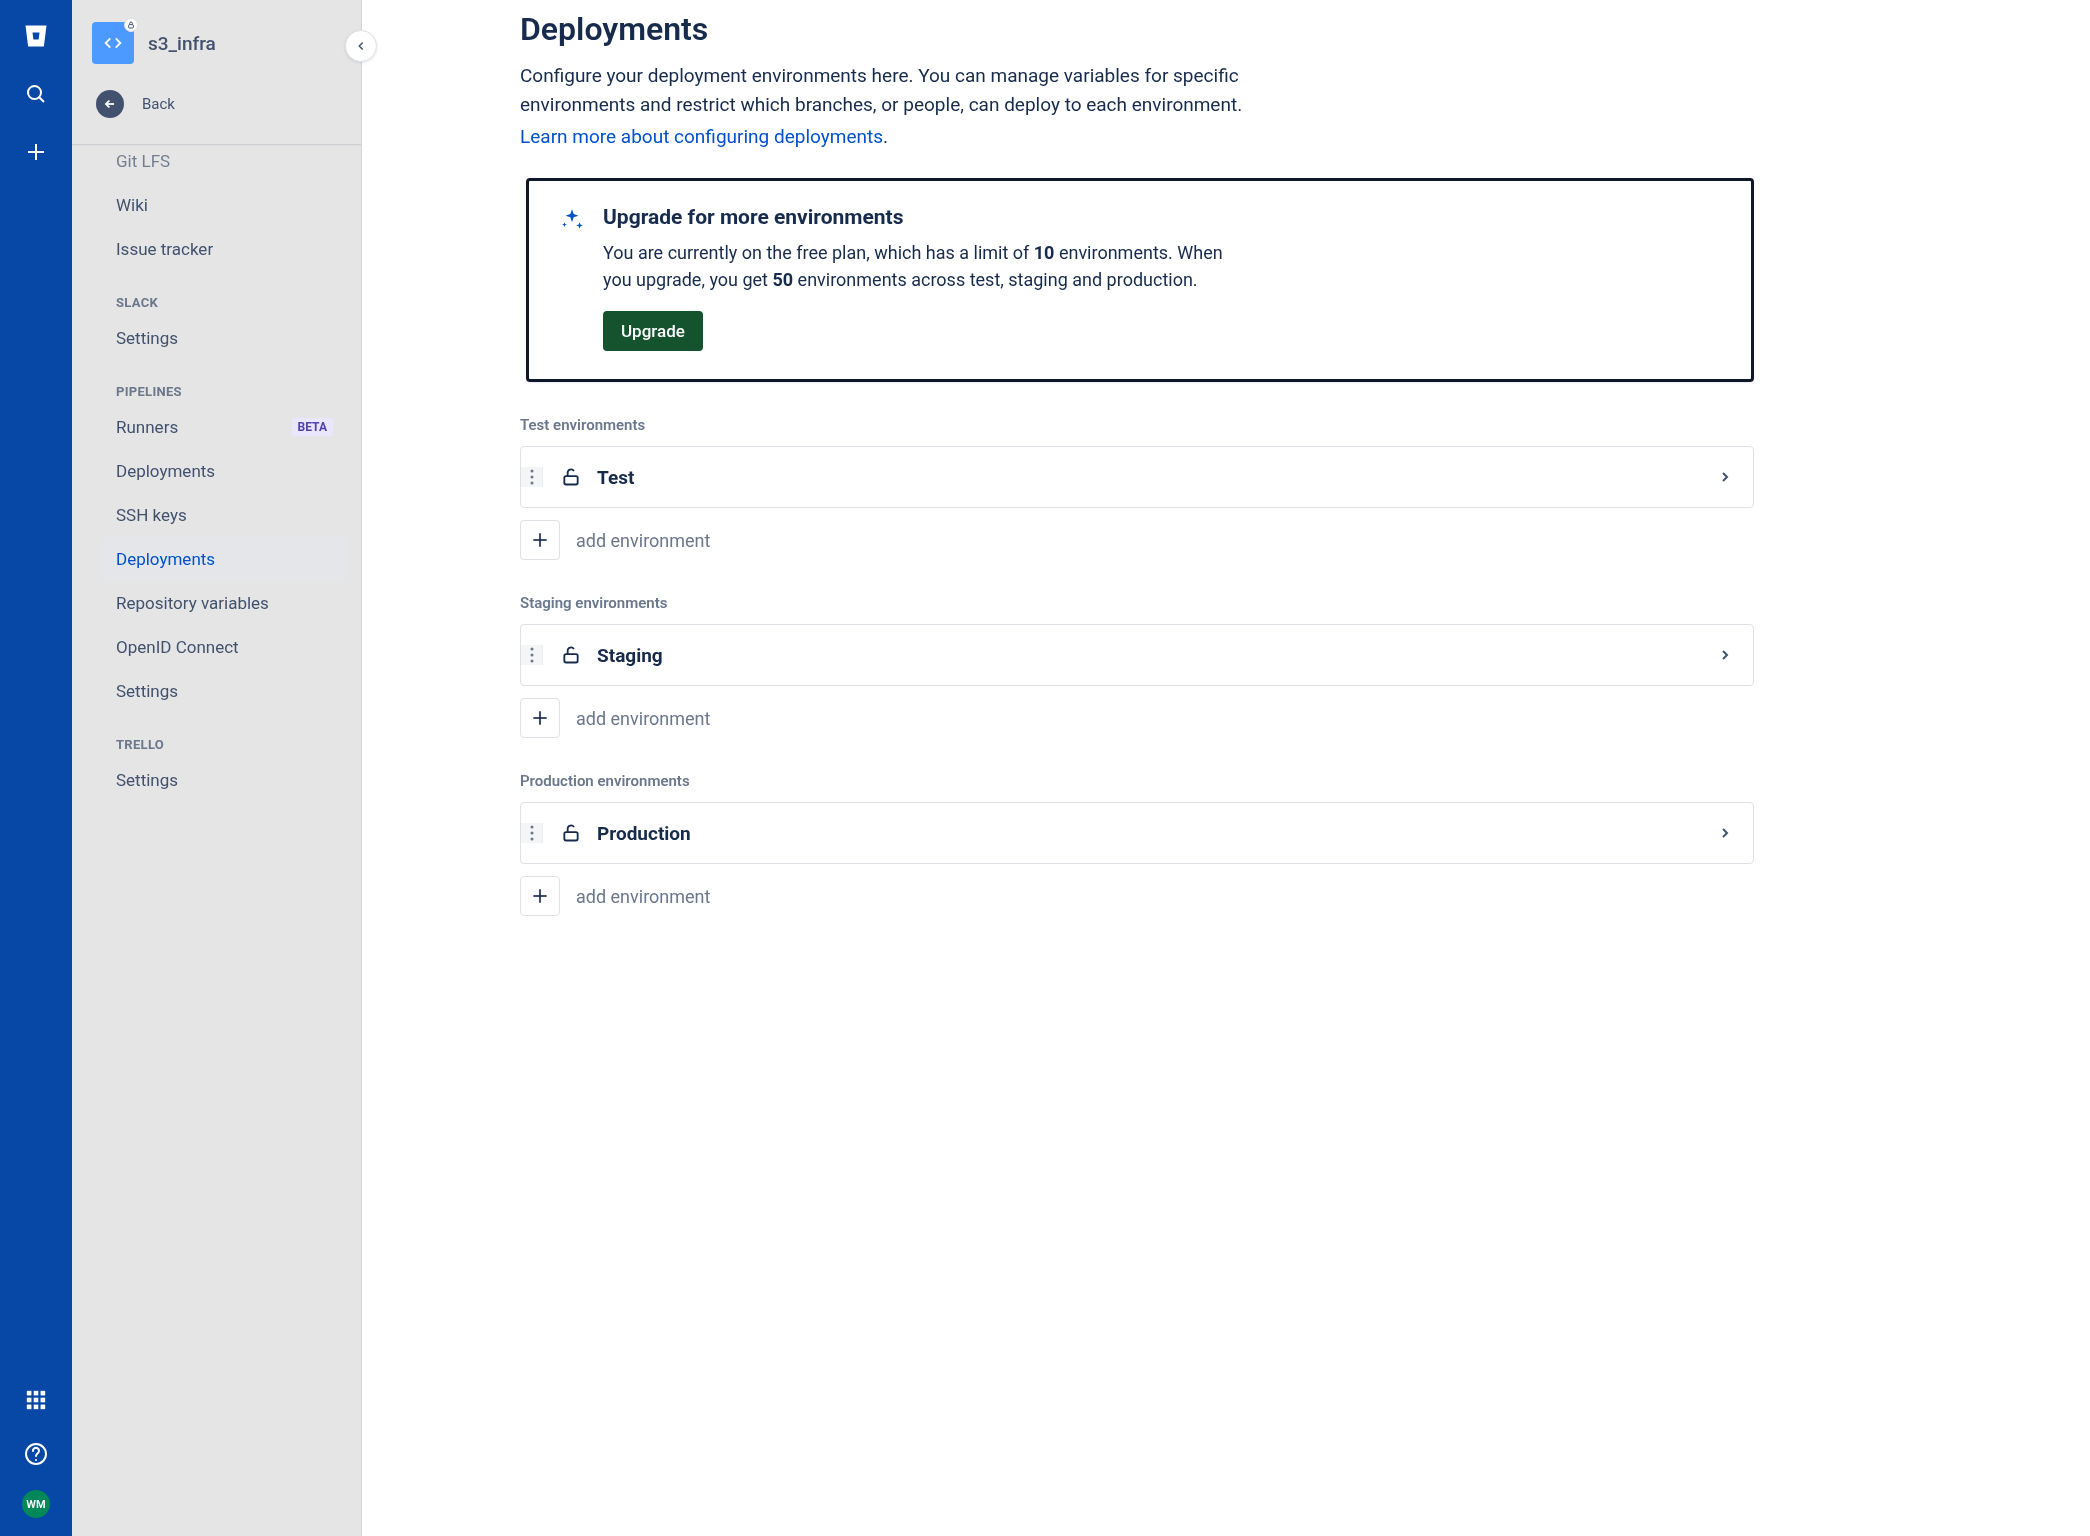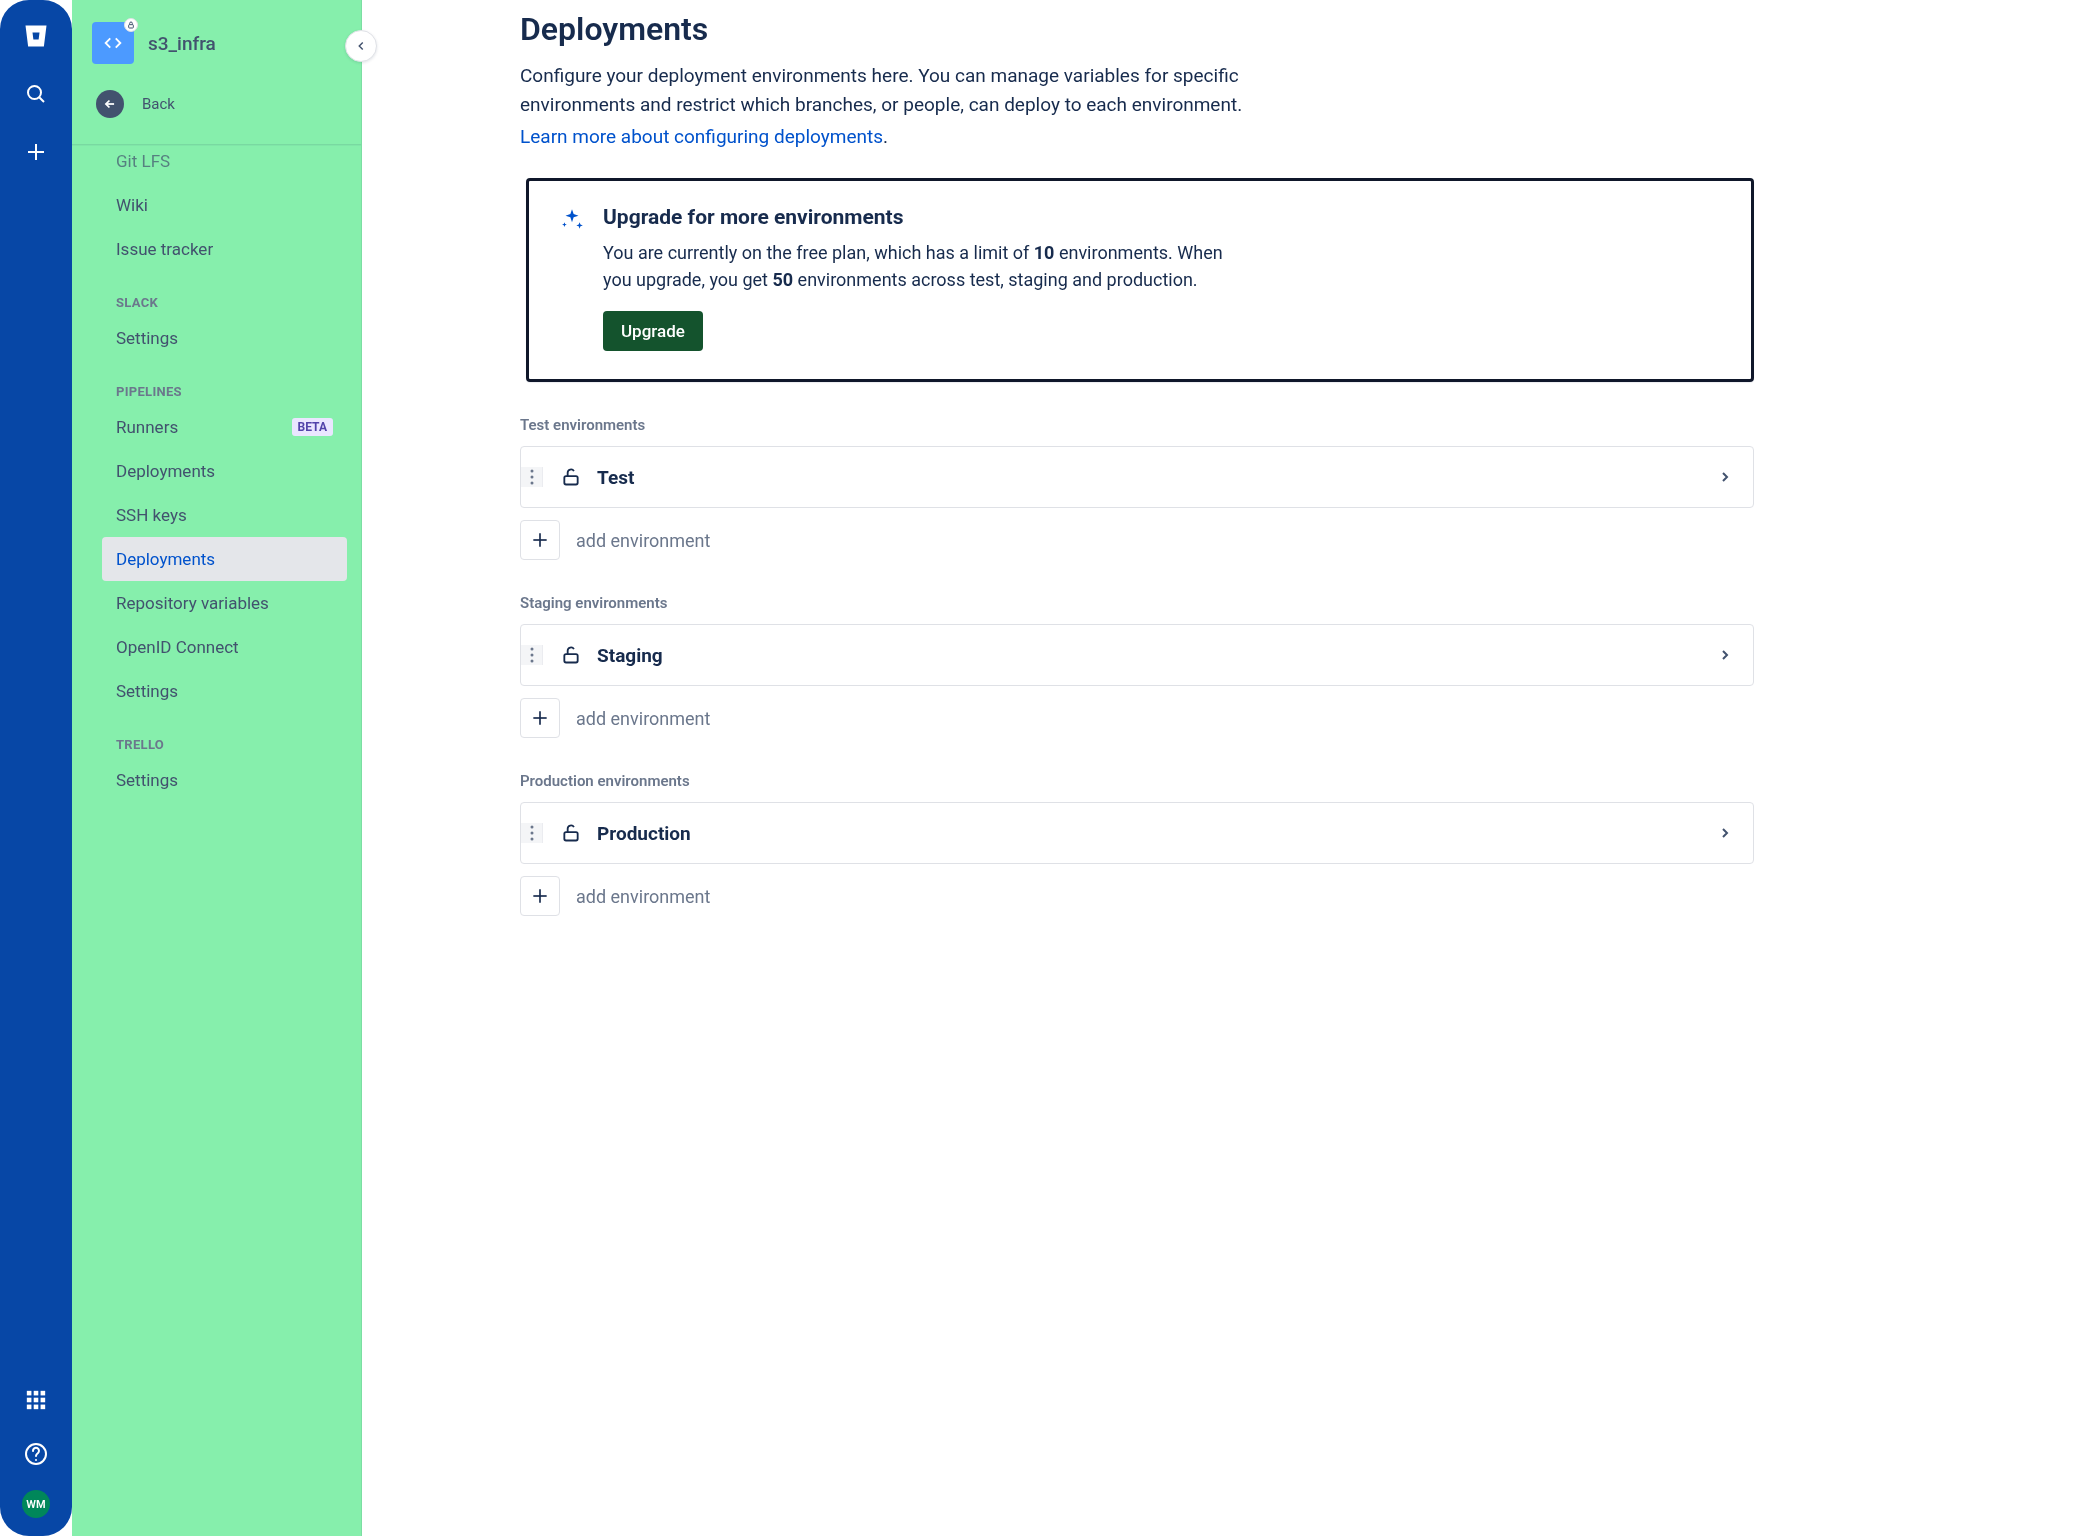--- a/index.html
+++ b/index.html
@@ -2,31 +2,31 @@
 <html><head>
 <meta charset="utf-8">
 <style>
 * { box-sizing: border-box; margin: 0; padding: 0; font-family: -apple-system, BlinkMacSystemFont, "Segoe UI", Roboto, Helvetica, Arial, sans-serif; }
 body { background: #fff; color: #172b4d; overflow: hidden; }
 
 
 .nav-rail {
   position: fixed; left: 0; top: 0; width: 72px; height: 100vh;
   background: #0747a6; display: flex; flex-direction: column; align-items: center;
-  padding-top: 18px; z-index: 30; border-radius: 29px;
+  padding-top: 18px; z-index: 30;
 }
 .nav-rail .rail-icon { width: 36px; height: 36px; display: flex; align-items: center; justify-content: center; margin-bottom: 22px; cursor: pointer; }
 .nav-rail .rail-spacer { flex: 1; }
 .nav-rail .rail-bottom { display: flex; flex-direction: column; align-items: center; padding-bottom: 18px; gap: 18px; }
 .avatar-wm { width: 28px; height: 28px; border-radius: 50%; background: #00875a; color: #fff; font-size: 11px; font-weight: 600; display:flex; align-items:center; justify-content:center; }
 
 
 .sidebar {
   position: fixed; left: 72px; top: 0; width: 290px; height: 100vh;
-  background: #86efac; border-right: 1px solid rgba(9,30,66,0.08);
+  background: #e5e5e5; border-right: 1px solid rgba(9,30,66,0.08);
   display: flex; flex-direction: column; z-index: 20;
 }
 .sidebar-header { padding: 22px 20px 12px 20px; display:flex; align-items:center; gap:14px; }
 .repo-badge { width:42px; height:42px; border-radius:4px; background:#4c9aff; display:flex; align-items:center; justify-content:center; position:relative; }
 .repo-badge .priv { position:absolute; top:-4px; right:-4px; width:14px; height:14px; border-radius:50%; background:#fff; border:1px solid #dfe1e6; display:flex; align-items:center; justify-content:center; }
 .repo-name { font-size: 19px; color:#42526e; font-weight:500; }
 .back-row { display:flex; align-items:center; gap:18px; padding: 14px 24px 22px 24px; cursor:pointer; }
 .back-circle { width:28px; height:28px; border-radius:50%; background:#42526e; display:flex; align-items:center; justify-content:center; }
 .back-label { font-size:15px; color:#42526e; }
 .collapse-btn {

